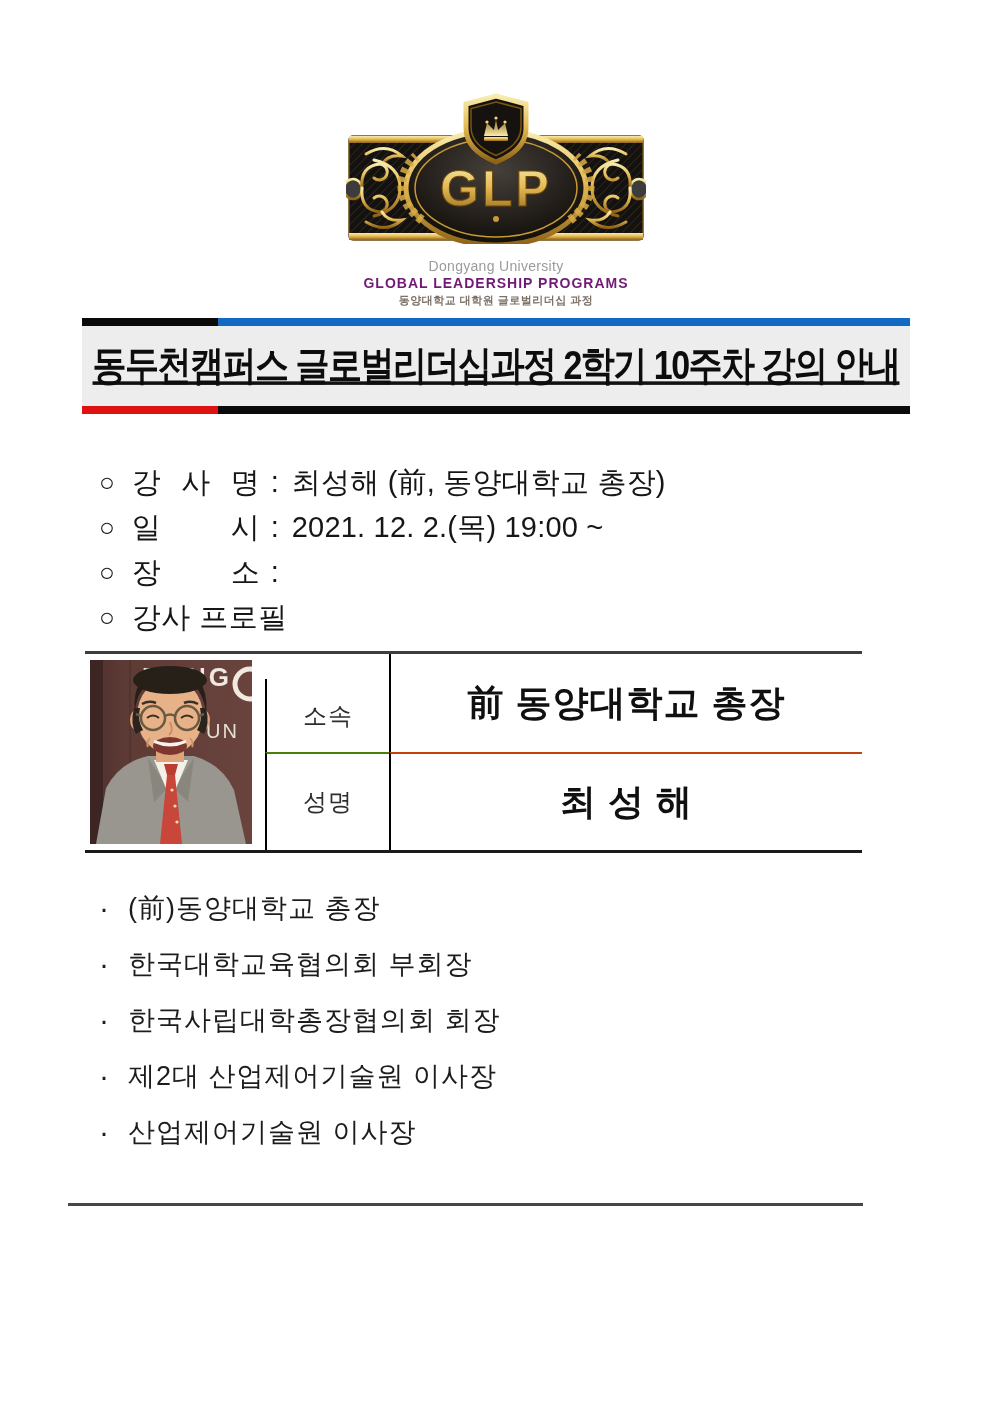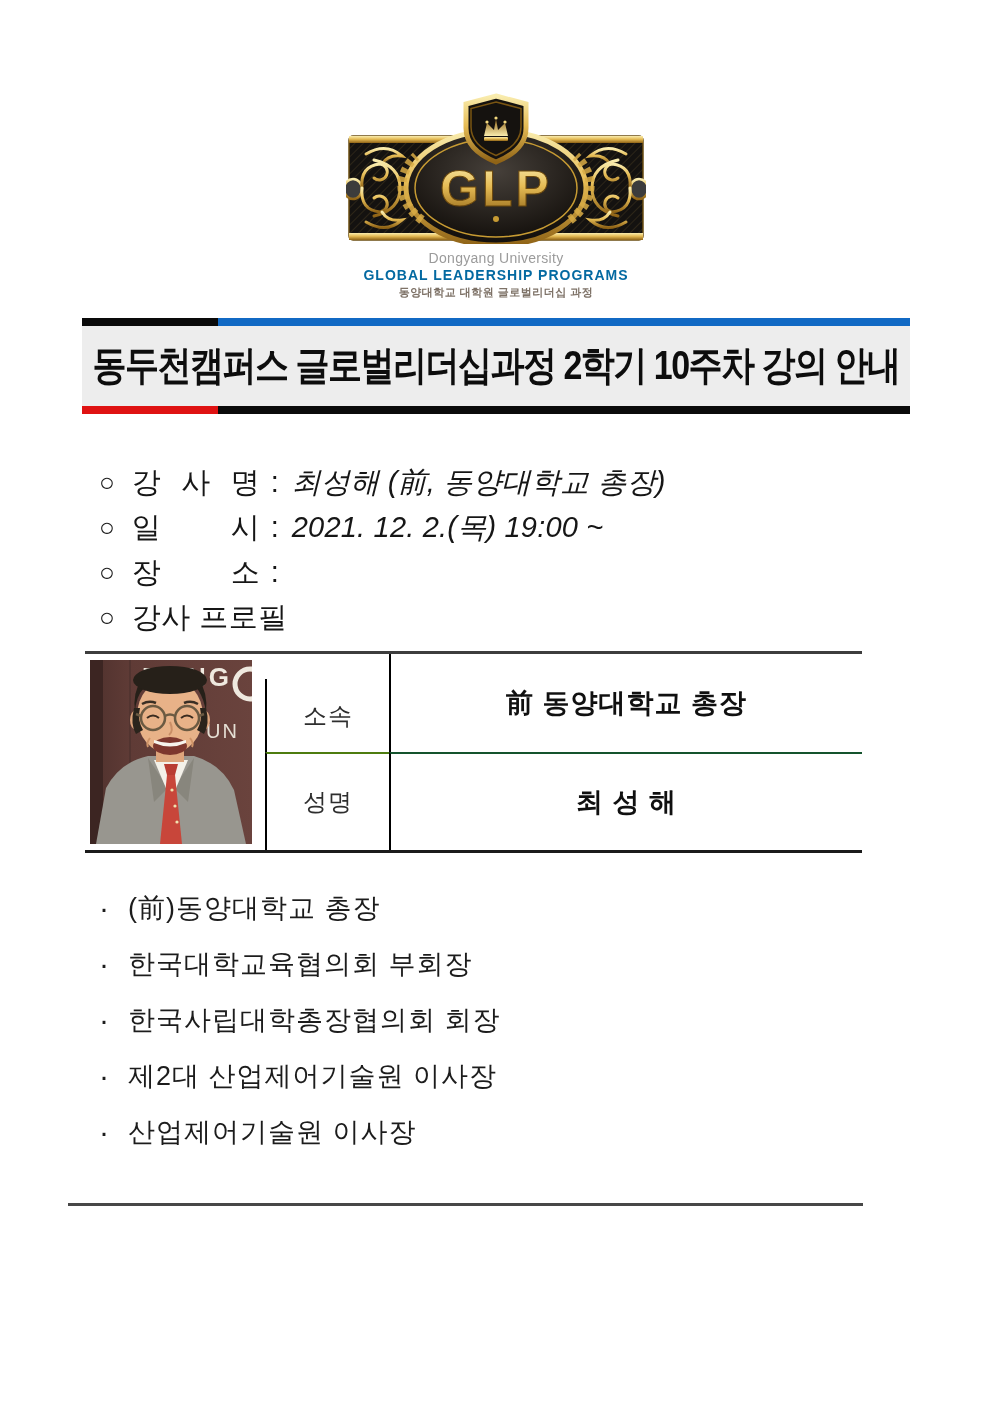--- a/index.html
+++ b/index.html
@@ -1,58 +1,58 @@
 <!DOCTYPE html>
 <html><head>
 <meta charset="utf-8">
 <style>
   html,body{margin:0;padding:0;background:#ffffff;}
   body{width:992px;height:1403px;position:relative;font-family:"Liberation Sans",sans-serif;color:#111;}
 
   
   .logo-block{position:absolute;left:0;right:0;top:92px;text-align:center;}
   .logo-block svg{display:inline-block;}
-  .logo-caption{margin-top:2px;line-height:17px;}
+  .logo-caption{margin-top:10px;line-height:17px;}
   .cap-en{font-size:14px;color:#9b9b9b;letter-spacing:0.3px;}
-  .cap-prog{font-size:14px;font-weight:bold;color:#0369a1;letter-spacing:1px;}
+  .cap-prog{font-size:14px;font-weight:bold;color:#701a75;letter-spacing:1px;}
   .cap-ko{font-size:11px;font-weight:bold;color:#7e7267;letter-spacing:0.5px;}
 
   
   .title-banner{position:absolute;left:82px;top:318px;width:828px;}
   .stripe{height:8px;display:flex;}
   .seg-black{width:136px;background:#0a0a0a;}
   .seg-blue{flex:1;background:#1169c4;}
   .seg-red{width:136px;background:#df1212;}
   .seg-dark{flex:1;background:#0a0a0a;}
-  .title-body{height:80px;background:#ededed;display:flex;align-items:center;justify-content:center;}
+  .title-body{height:80px;background:#ededed;display:flex;align-items:center;justify-content:center;text-decoration:underline;}
   .title-text{font-size:34px;font-weight:800;color:#0d0d0d;letter-spacing:-1.5px;transform:scaleY(1.18);white-space:nowrap;}
 
   
   .info-list{position:absolute;left:99px;top:460px;width:780px;}
   .info-item{height:45px;display:flex;align-items:center;font-size:29px;color:#161616;}
   .circ{font-size:26px;margin-right:17px;color:#161616;}
   .ilabel{display:inline-block;width:128px;text-align:justify;text-align-last:justify;white-space:normal;}
   .ilabel.plain{width:auto;text-align:center;text-align-last:auto;letter-spacing:0.5px;}
   .colon{margin:0 13px 0 11px;}
-  .ival{white-space:pre;letter-spacing:0.2px;font-style:italic;}
+  .ival{white-space:pre;letter-spacing:0.2px;}
 
   
   .ptable{position:absolute;left:85px;top:651px;width:777px;
           border-top:3px solid #3d3d3d;border-bottom:3px solid #1b1b1b;
           display:grid;grid-template-columns:180px 124px 1fr;grid-template-rows:98px 98px;background:#fff;}
   .photo-cell{grid-column:1;grid-row:1/3;display:flex;align-items:center;}
   .photo-cell svg{margin-left:5px;}
   .lbl{border-left:2px solid #000;display:flex;align-items:center;justify-content:center;
        font-size:24px;color:#2e2e2e;letter-spacing:1px;}
   .val{border-left:2px solid #000;display:flex;align-items:center;justify-content:center;
-       font-size:27px;font-weight:bold;color:#101010;letter-spacing:1px;white-space:pre;}
+       font-size:36px;font-weight:bold;color:#101010;letter-spacing:1px;white-space:pre;}
   .lbl.r1{grid-column:2;grid-row:1;margin-top:25px;}
   .val.r1{grid-column:3;grid-row:1;}
   .lbl.r2{grid-column:2;grid-row:2;border-top:2px solid #4d7c0f;}
-  .val.r2{grid-column:3;grid-row:2;border-top:2px solid #14532d;}
+  .val.r2{grid-column:3;grid-row:2;border-top:2px solid #c2410c;}
 
   
   .career-list{position:absolute;left:99px;top:880px;width:760px;}
   .career-item{height:56px;display:flex;align-items:center;font-size:27px;color:#1c1c1c;letter-spacing:1px;}
   .cdot{font-size:30px;margin-right:18px;color:#1c1c1c;}
 
   
   .bottom-rule{position:absolute;left:68px;top:1203px;width:795px;height:3px;background:#474747;}
 </style>
 </head>

